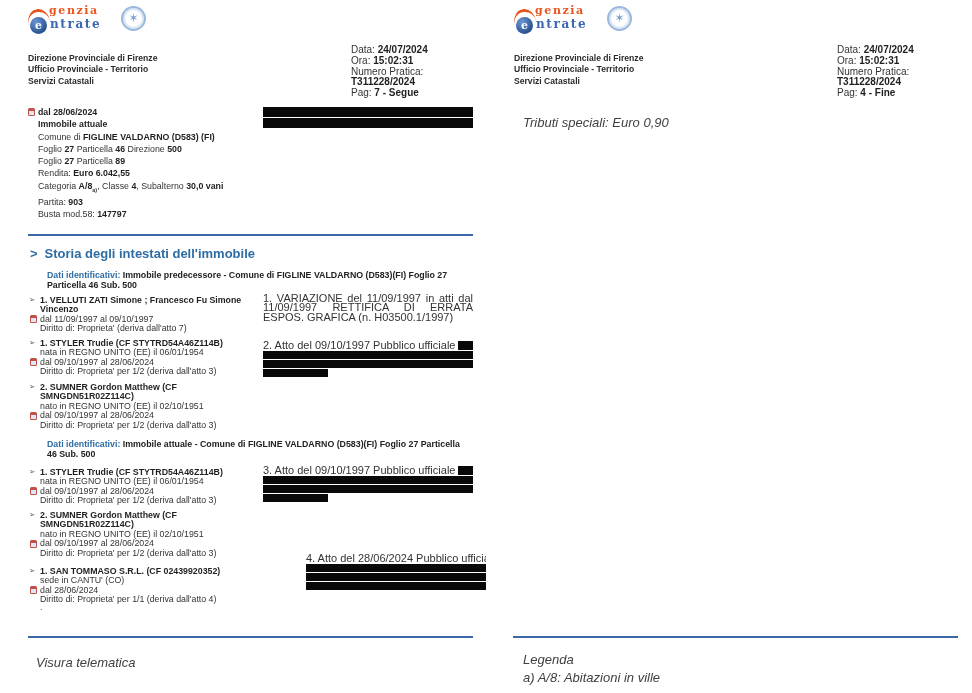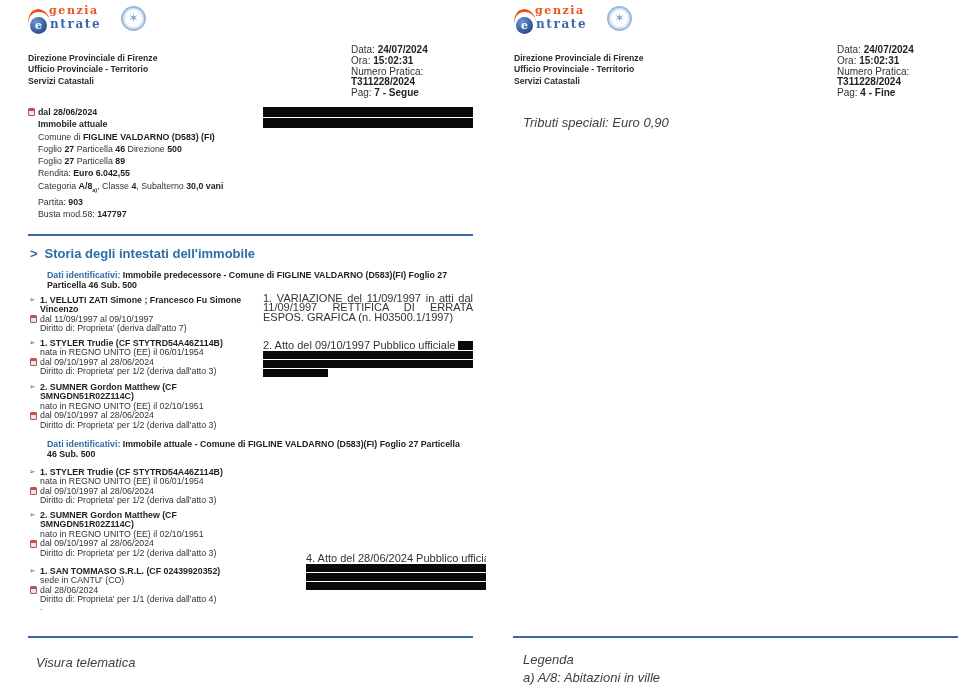--- a/index.html
+++ b/index.html
@@ -195,20 +195,29 @@
   <div class="note n2">
     <div class="l1">
         <span class="txt">2. Atto  del 09/10/1997 Pubblico ufficiale</span>
         <span class="rbar"></span>
       </div>
     <div class="rbar"></div>
     <div class="rbar"></div>
     <div class="rbar short"></div>
   </div>
 
+  <div class="note n3">
+    <div class="l1">
+        <span class="txt">3. Atto  del 09/10/1997 Pubblico ufficiale</span>
+        <span class="rbar"></span>
+      </div>
+    <div class="rbar"></div>
+    <div class="rbar"></div>
+    <div class="rbar short"></div>
+  </div>
 
   <div class="note n4">
     <div class="l1">
         <span class="txt">4. Atto  del 28/06/2024 Pubblico ufficiale</span>
         <span class="rbar"></span>
       </div>
     <div class="rbar"></div>
     <div class="rbar"></div>
     <div class="rbar"></div>
   </div>

